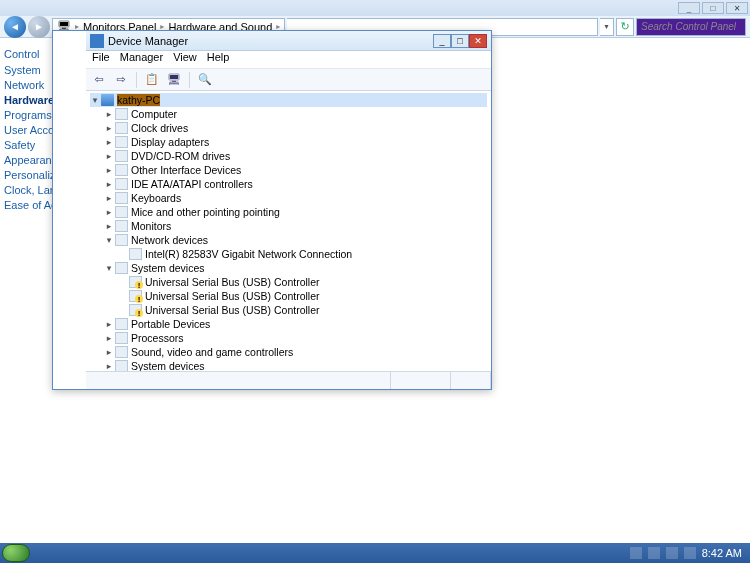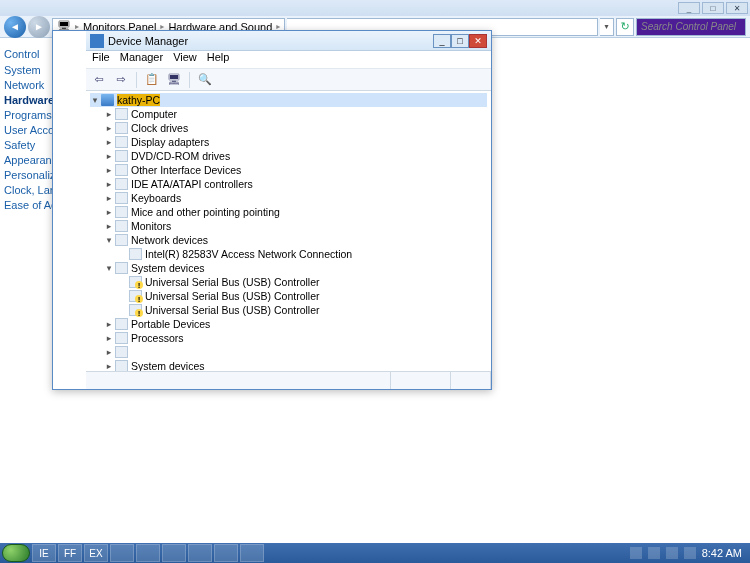--- a/index.html
+++ b/index.html
@@ -46,21 +46,21 @@
 .node{display:flex;align-items:center;height:14px;white-space:nowrap;}
 .indent{display:inline-block;}
 .expander{width:10px;height:10px;display:inline-flex;align-items:center;justify-content:center;font-size:9px;color:#555;margin-right:1px;cursor:pointer;}
 .devico{width:13px;height:12px;display:inline-flex;align-items:center;justify-content:center;margin-right:3px;font-size:10px;}
 .devico.pc{background:linear-gradient(#7ab6ef,#3a7bc8);color:#fff;border-radius:1px;}
 .devico.generic{background:#e7eef6;border:1px solid #b5c8dc;}
 .devico.warn{position:relative;}
 .devico.warn::after{content:"!";position:absolute;right:-2px;bottom:-2px;width:8px;height:8px;background:#ffd94a;color:#000;font-size:8px;font-weight:bold;border-radius:50%;display:flex;align-items:center;justify-content:center;}
 .label{font-size:10.5px;color:#000;}
 .node.sel{background:#cfe4fb;}
-.node.sel .label{background:#eab308;}
+.node.sel .label{background:#a16207;}
 
 
 .taskbar{position:absolute;left:0;right:0;bottom:0;height:20px;background:linear-gradient(#3f6fae,#2a5a99);display:flex;align-items:center;padding:0 2px;gap:2px;}
 .start{width:28px;height:18px;border-radius:9px;background:radial-gradient(circle at 30% 30%,#8fd36a,#2a7a2a);border:1px solid #1a5a1a;}
 .tb-item{width:24px;height:18px;background:rgba(255,255,255,.15);border:1px solid rgba(255,255,255,.2);display:flex;align-items:center;justify-content:center;color:#fff;font-size:10px;}
 .tray{margin-left:auto;display:flex;align-items:center;gap:6px;color:#fff;font-size:9px;padding-right:6px;}
 .tray .tico{width:12px;height:12px;background:rgba(255,255,255,.2);}
 </style>
 </head>
 <body>
@@ -196,21 +196,21 @@
       <div class="node">
         <span class="indent" style="width: 14px;"></span>
         <span class="expander">▾</span>
         <span class="devico generic"></span>
         <span class="label">Network devices</span>
       </div>
       <div class="node">
         <span class="indent" style="width: 28px;"></span>
         <span class="expander"></span>
         <span class="devico generic"></span>
-        <span class="label">Intel(R) 82583V Access Network Connection</span>
+        <span class="label">Intel(R) 82583V Gigabit Network Connection</span>
       </div>
       <div class="node">
         <span class="indent" style="width: 14px;"></span>
         <span class="expander">▾</span>
         <span class="devico generic"></span>
         <span class="label">System devices</span>
       </div>
       <div class="node">
         <span class="indent" style="width: 28px;"></span>
         <span class="expander"></span>
@@ -238,48 +238,38 @@
       <div class="node">
         <span class="indent" style="width: 14px;"></span>
         <span class="expander">▸</span>
         <span class="devico generic"></span>
         <span class="label">Processors</span>
       </div>
       <div class="node">
         <span class="indent" style="width: 14px;"></span>
         <span class="expander">▸</span>
         <span class="devico generic"></span>
+        <span class="label">Sound, video and game controllers</span>
       </div>
       <div class="node">
         <span class="indent" style="width: 14px;"></span>
         <span class="expander">▸</span>
         <span class="devico generic"></span>
         <span class="label">System devices</span>
       </div>
     </div>
   <div class="dm-status">
     <div style="flex:1"></div>
       <div style="width:60px"></div>
       <div style="width:40px"></div>
   </div>
 </div>
 
 <div class="taskbar">
   <div class="start"></div>
-  <div id="tb-items" style="display:flex;gap:2px;">
-      <div class="tb-item">IE</div>
-      <div class="tb-item">FF</div>
-      <div class="tb-item">EX</div>
-      <div class="tb-item"></div>
-      <div class="tb-item"></div>
-      <div class="tb-item"></div>
-      <div class="tb-item"></div>
-      <div class="tb-item"></div>
-      <div class="tb-item"></div>
-    </div>
   <div class="tray">
     <div class="tico"></div>
     <div class="tico"></div>
     <div class="tico"></div>
     <div class="tico"></div>
     <span>8:42 AM</span>
   </div>
 </div>
 
 </body></html>

